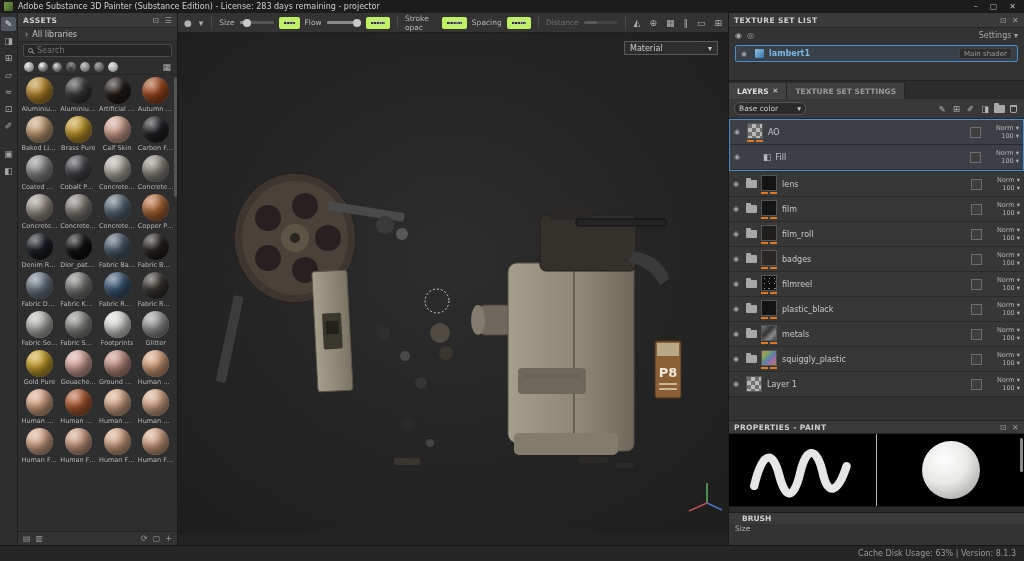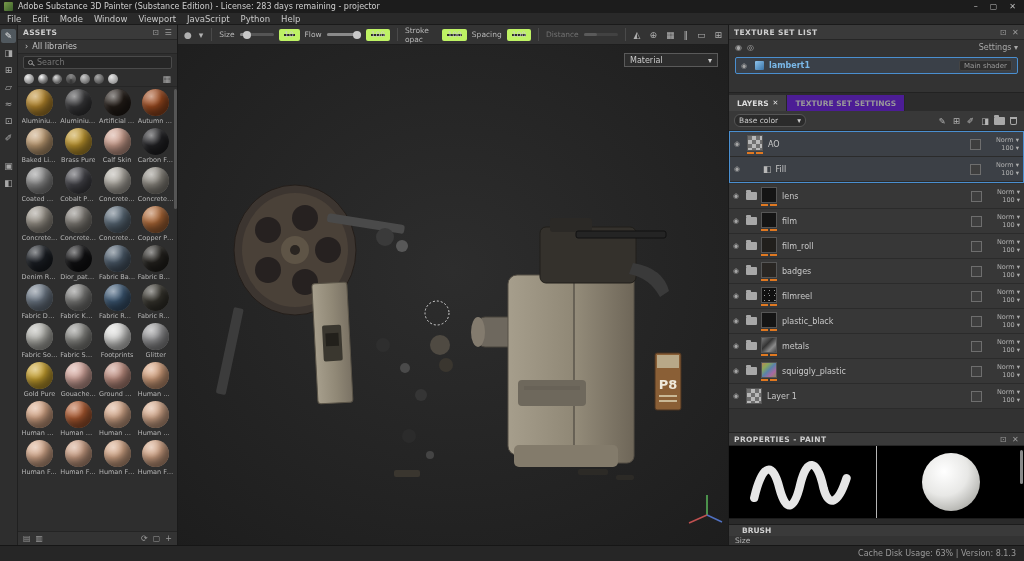--- a/index.html
+++ b/index.html
@@ -78,21 +78,21 @@
   .tsl { height:68px; display:flex; flex-direction:column; border-bottom:1px solid #222; }
   .tsl-sub { height:15px; display:flex; align-items:center; padding:0 6px; gap:5px; font-size:8px; color:#a8a8a8; }
   .tsl-sub .sp { flex:1; }
   .shader-row { margin:2px 6px; height:17px; border:1px solid #4a8fd0; background:#3a4048; border-radius:2px; display:flex; align-items:center; gap:5px; padding:0 5px; }
   .shader-name { color:#7ab8e8; font-weight:bold; font-size:8px; flex:1; }
   .shader-type { font-size:7px; color:#9a9a9a; background:#2e2e2e; border:1px solid #444; border-radius:2px; padding:0 4px; height:11px; line-height:11px; }
   .cube-ic { width:9px; height:9px; background:linear-gradient(135deg,#8ec4ee,#3a74a8); border-radius:1px; }
 
   .layers { height:340px; display:flex; flex-direction:column; border-bottom:1px solid #222; }
   .tabs { height:18px; display:flex; background:#2c2c2c; align-items:flex-end; }
-  .tab { height:16px; display:flex; align-items:center; gap:4px; padding:0 8px; font-size:7.5px; font-weight:bold; color:#999; background:#4c1d95; border-right:1px solid #262626; }
+  .tab { height:16px; display:flex; align-items:center; gap:4px; padding:0 8px; font-size:7.5px; font-weight:bold; color:#999; background:#404040; border-right:1px solid #262626; }
   .tab.active { background:#424242; color:#ddd; }
   .tab .x { font-weight:normal; font-size:7px; }
   .chan-row { height:20px; display:flex; align-items:center; padding:0 5px; gap:3px; background:#383838; border-bottom:1px solid #282828; }
   .chan-dd { width:72px; height:13px; background:#2b2b2b; border:1px solid #555; border-radius:6px; display:flex; align-items:center; justify-content:space-between; padding:0 4px; font-size:7.5px; color:#ccc; }
   .chan-row .sp { flex:1; }
   .lt-ic { font-size:8.5px; color:#b5b5b5; padding:0 2px; }
   .trash { width:7px; height:8px; border:1px solid #aaa; border-top:2px solid #aaa; border-radius:0 0 2px 2px; margin:0 2px; }
   .folder { width:11px; height:8px; background:#a8a8a8; border-radius:1px; position:relative; flex:0 0 11px; }
   .folder::before { content:''; position:absolute; top:-2px; left:0; width:5px; height:2px; background:#a8a8a8; border-radius:1px 1px 0 0; }
 
@@ -140,30 +140,20 @@
   <div class="titlebar">
     <span class="appicon"></span>
     <span class="title">Adobe Substance 3D Painter (Substance Edition) - License: 283 days remaining - projector</span>
     <span class="winbtns">
       <span>–</span>
       <span>▢</span>
       <span>✕</span>
     </span>
   </div>
 
-  <div class="menubar">
-      <span class="menu-item">File</span>
-      <span class="menu-item">Edit</span>
-      <span class="menu-item">Mode</span>
-      <span class="menu-item">Window</span>
-      <span class="menu-item">Viewport</span>
-      <span class="menu-item">JavaScript</span>
-      <span class="menu-item">Python</span>
-      <span class="menu-item">Help</span>
-    </div>
 
   <div class="content">
 
     <div class="toolstrip">
         <span class="tool active">✎</span>
         <span class="tool">◨</span>
         <span class="tool">⊞</span>
         <span class="tool">▱</span>
         <span class="tool">≈</span>
         <span class="tool">⊡</span>

